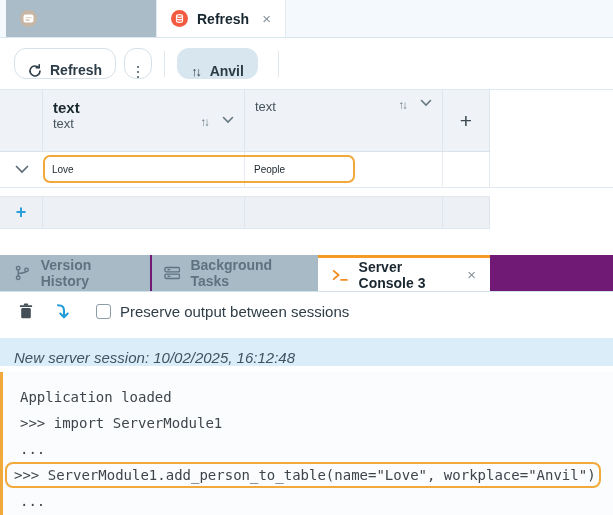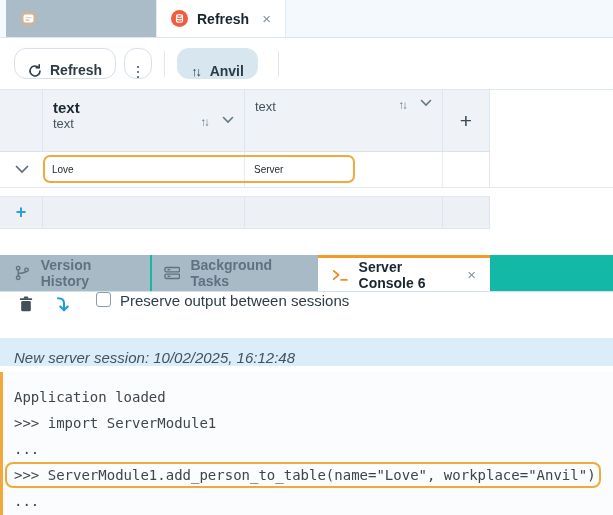--- a/index.html
+++ b/index.html
@@ -54,46 +54,46 @@
 
   .row-gap { height:8px; background:#fff; }
   .add-row { height:33px; width:490px; display:flex; background:#edf1f6;
     border-top:1px solid #e0e7ee; border-bottom:1px solid #e0e7ee; }
   .ar-cell { border-right:1px solid #dee5ec; }
   .ar-plus { width:43px; display:flex; align-items:center; justify-content:center;
     color:#2a9ed8; font-size:18px; font-weight:700; cursor:pointer; }
   .below-grid-gap { height:26px; background:#fff; }
 
   
-  .bottombar { height:37px; display:flex; background:#14b8a6; border-bottom:1px solid #d2e2ec; }
+  .bottombar { height:37px; display:flex; background:#701a75; border-bottom:1px solid #d2e2ec; }
   .btab { display:flex; align-items:center; gap:10px; font-size:14px; font-weight:700; padding:0 14px; }
   .btab.inactive { background:#a7bac5; color:#5e7380; }
   .btab.w-vh { width:150px; } .btab.w-bt { width:166px; margin-left:2px;padding-left:12px; }
   .btab.active-tab { width:172px; background:#fff; color:#18262f; border-top:3px solid #f59b23; }
 
   
-  .ctoolbar { height:38px; background:#fff; display:flex; padding-left:14px; gap:0; }
+  .ctoolbar { height:38px; background:#fff; display:flex; align-items:center; padding-left:14px; gap:0; }
   .icon-btn { width:24px; height:24px; display:flex; align-items:center; justify-content:center; cursor:pointer; }
   .checkbox { width:15px; height:15px; border:1.5px solid #8e9ca6; border-radius:3px;
     background:#fff; margin-left:22px; cursor:pointer; flex:none; }
   .preserve-label { margin-left:9px; font-size:15px; color:#2e3d47; }
   .arrow-gap { margin-left:12px; }
 
   
   .session-gap-top { height:8px; background:#fff; }
   .session-band { height:28px; background:#dbedf8; display:flex; align-items:flex-end; padding-left:14px; }
   .session-text { font-size:15px; font-style:italic; color:#3f5360; }
   .session-gap-bottom { height:6px; background:#fff; }
 
   
   .console { position:relative; height:143px; background:#fbfcfe;
     font-family:"DejaVu Sans Mono","Liberation Mono",monospace; font-size:14px; color:#3e454b;
     padding-top:12px; }
   .console-accent { position:absolute; left:0; top:0; bottom:0; width:3px; background:#f2a93b; }
-  .cline { height:26px; line-height:26px; padding-left:14px; white-space:pre; }
+  .cline { height:26px; line-height:26px; padding-left:14px; white-space:pre;margin-left:6px; }
   .cline.highlight { border:2px solid #f2a93b; border-radius:8px; margin:0 12px 0 5px;
     padding-left:7px; line-height:22px; }
 </style>
 </head>
 <body>
 
 <div class="tabbar">
   <div class="tab inactive">
     <span class="tab-icon" style="background:#c7b6a3;">
       <svg width="11" height="9" viewBox="0 0 11 9">
@@ -166,21 +166,21 @@
     <div class="gh-cell gh-plus">+</div>
   </div>
 
   <div class="grid-row">
     <div class="gr-expand">
       <svg width="14" height="9" viewBox="0 0 14 9" fill="none" stroke="#5c6c76" stroke-width="1.7" stroke-linecap="round">
           <path d="M1.5 1.5 L7 7 L12.5 1.5"></path>
         </svg>
     </div>
     <div class="gr-cell w-name">Love</div>
-    <div class="gr-cell w-work">Server</div>
+    <div class="gr-cell w-work">People</div>
     <div class="gr-cell gr-pluscol"></div>
     <div class="row-highlight"></div>
   </div>
 
   <div class="row-gap"></div>
 
   <div class="add-row">
     <div class="ar-cell ar-plus">+</div>
     <div class="ar-cell w-name"></div>
     <div class="ar-cell w-work"></div>
@@ -208,21 +208,21 @@
       <line x1="3.8" y1="3.4" x2="6.8" y2="3.4"></line>
         <line x1="3.8" y1="10.6" x2="6.8" y2="10.6"></line>
     </svg>
     <span>Background Tasks</span>
   </div>
   <div class="btab active-tab">
     <svg width="20" height="14" viewBox="0 0 20 14" fill="none" stroke="#f28b1f" stroke-width="2.2" stroke-linecap="round" stroke-linejoin="round">
       <path d="M2 2l6 5-6 5"></path>
         <path d="M11 13h7"></path>
     </svg>
-    <span>Server Console 6</span>
+    <span>Server Console 3</span>
     <span class="close-x">×</span>
   </div>
 </div>
 
 <div class="ctoolbar">
   <div class="icon-btn">
     <svg width="14" height="16" viewBox="0 0 14 16" fill="#434e56">
       <rect x="2.2" y="5" width="9.6" height="10.3" rx="1.4"></rect>
       <rect x="0.8" y="2.3" width="12.4" height="1.8" rx="0.9"></rect>
       <rect x="4.8" y="0.4" width="4.4" height="2" rx="1"></rect>

